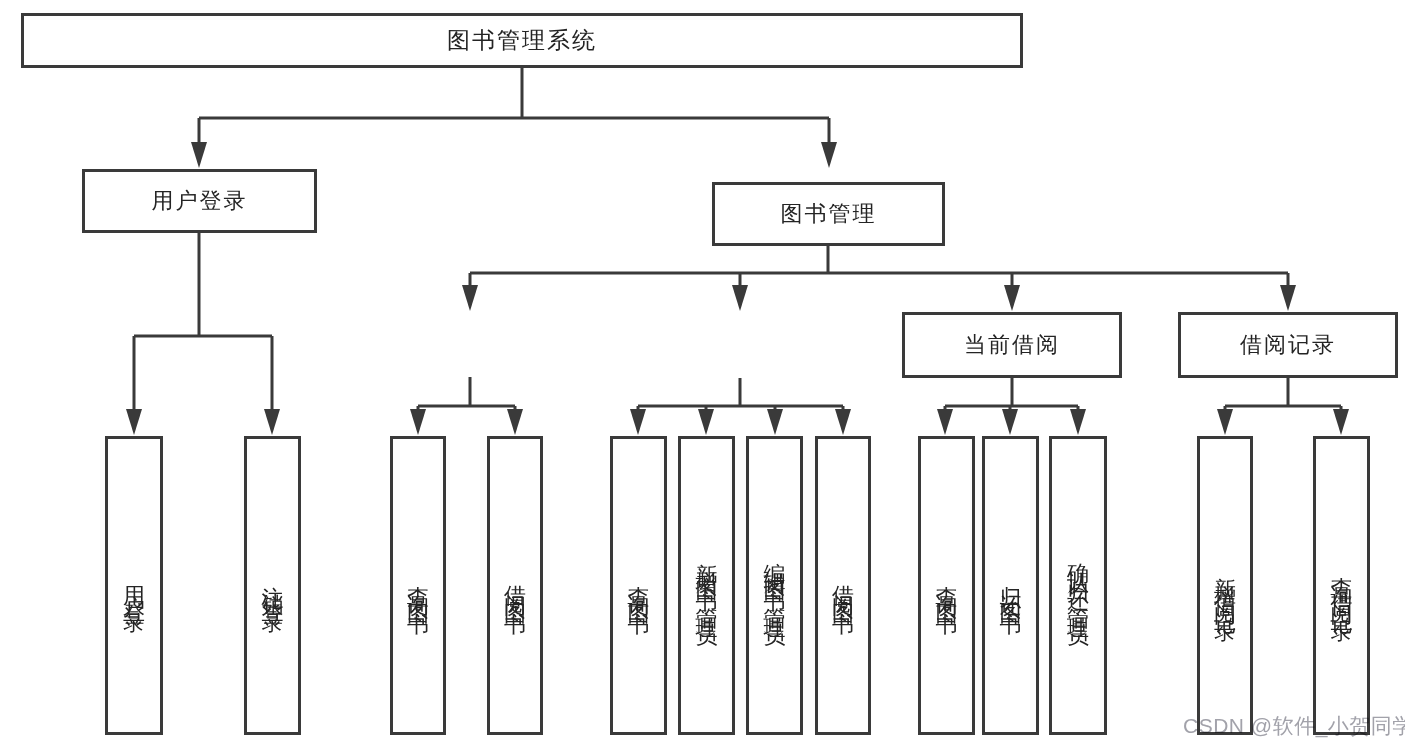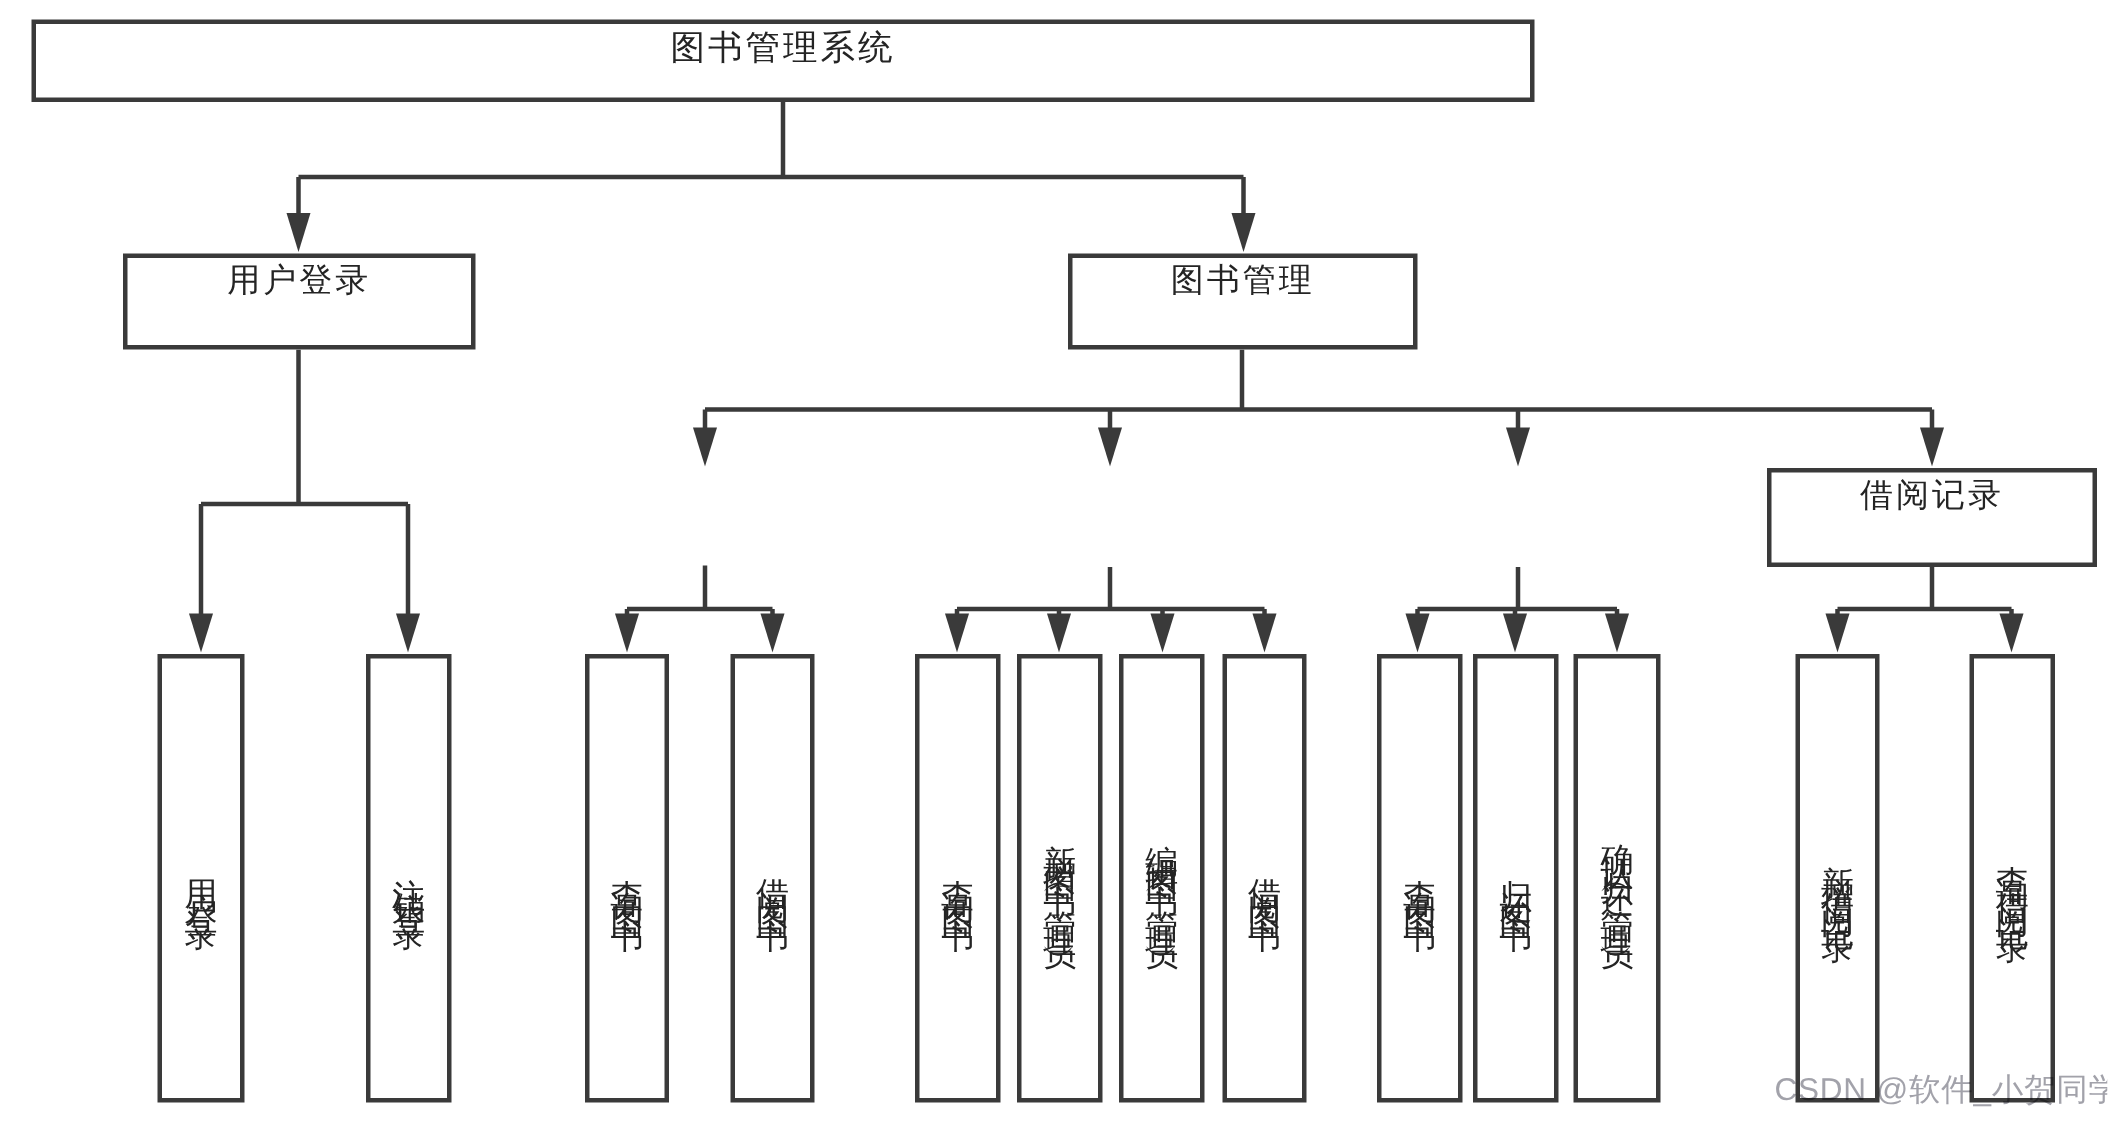--- a/index.html
+++ b/index.html
@@ -17,21 +17,21 @@
     font-family:"Liberation Sans","DejaVu Sans",sans-serif;
   }
   #connectors{position:absolute;left:0;top:0;z-index:0;}
   #connectors path{stroke:var(--line);stroke-width:3;fill:none;}
   #connectors polygon{fill:var(--line);stroke:none;}
   .node{
     position:absolute;
     box-sizing:border-box;
     background:var(--boxbg);
     border:3px solid var(--line);
-    display:flex;justify-content:center;
+    display:flex;align-items:center;justify-content:center;
     z-index:1;
     font-family:Liberation Serif, serif;
   }
   .hlabel{
     font-size:22px;
     letter-spacing:2px;
     color:var(--text);
     white-space:nowrap;
   }
   .root-label{font-size:23px;}
@@ -112,24 +112,27 @@
     </g>
   </svg>
 
   <div class="node" style="left:21px;top:13px;width:1002px;height:55px">
     <span class="hlabel root-label">图书管理系统</span>
   </div>
 
   <div class="node" style="left:82px;top:169px;width:235px;height:64px">
     <span class="hlabel">用户登录</span>
   </div>
-  <div class="node" style="left:712px;top:169px;width:233px;height:64px">
+  <div class="node" style="left:712px;top:182px;width:233px;height:64px">
     <span class="hlabel">图书管理</span>
   </div>
 
+  <div class="node" style="left:902px;top:312px;width:220px;height:66px">
+    <span class="hlabel">当前借阅</span>
+  </div>
   <div class="node" style="left:1178px;top:312px;width:220px;height:66px">
     <span class="hlabel">借阅记录</span>
   </div>
 
   <div class="leaf" style="left:105px;width:58px">
     <span class="vlabel">用户登录</span>
   </div>
   <div class="leaf" style="left:244px;width:57px">
     <span class="vlabel">注销登录</span>
   </div>

